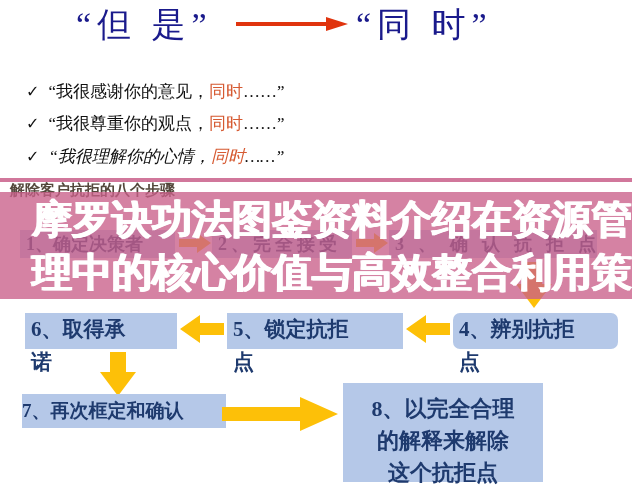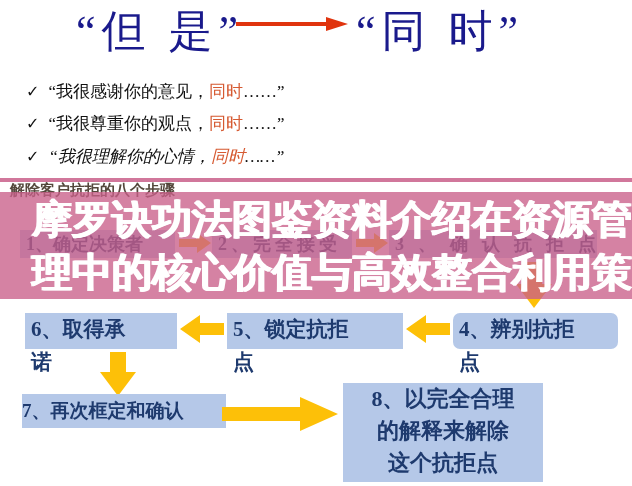--- a/index.html
+++ b/index.html
@@ -7,21 +7,21 @@
     position:relative;
     width:632px;height:486px;
     background:#ffffff;
     overflow:hidden;
     font-family:"Liberation Serif", serif;
   }
   
   .title-term{
     position:absolute;top:2px;
     color:#1a1a8c;
-    font-size:44px;
+    font-size:34px;
     letter-spacing:6px;
     font-family:"Liberation Serif", serif;
     white-space:nowrap;
   }
   .title-left{left:76px;}
   .title-right{left:356px;}
   .red-arrow{position:absolute;left:236px;top:16px;}
   
   .bullet{
     position:absolute;left:26px;
@@ -73,21 +73,21 @@
   }
   .row1box{top:230px;height:28px;font-size:18px;line-height:28px;padding-left:6px;white-space:nowrap;}
   .box1{left:20px;width:155px;}
   .box2{left:212px;width:140px;letter-spacing:4px;}
   .box3{left:389px;width:208px;letter-spacing:14px;}
   .row2box{top:313px;height:36px;font-size:21px;line-height:33px;padding-left:6px;}
   .box6{left:25px;width:152px;}
   .box5{left:227px;width:176px;}
   .box4{left:453px;width:165px;border-radius:7px;}
   .box7{left:22px;top:394px;width:204px;height:34px;font-size:19px;line-height:33px;white-space:nowrap;}
-  .box8{left:343px;top:383px;width:200px;height:99px;font-size:22px;line-height:32px;text-align:center;padding-top:0;}
+  .box8{left:343px;top:383px;width:200px;height:99px;font-size:22px;line-height:32px;text-align:center;padding-top:10px;}
   .arr{position:absolute;}
   .z1{z-index:1;}
 </style>
 </head>
 <body>
 
 <div class="slide">
 
   <div class="title-term title-left">“但 是”</div>
   <svg class="red-arrow" width="112" height="16">

